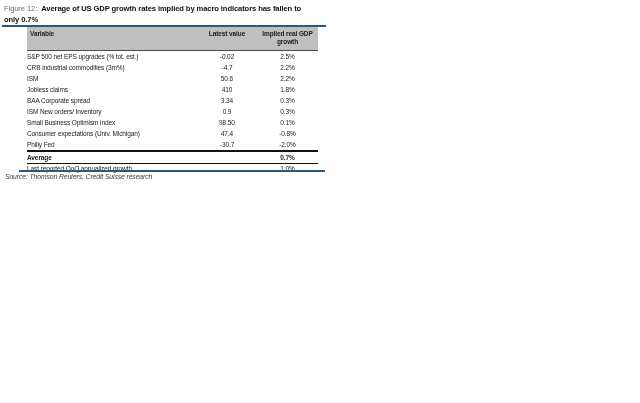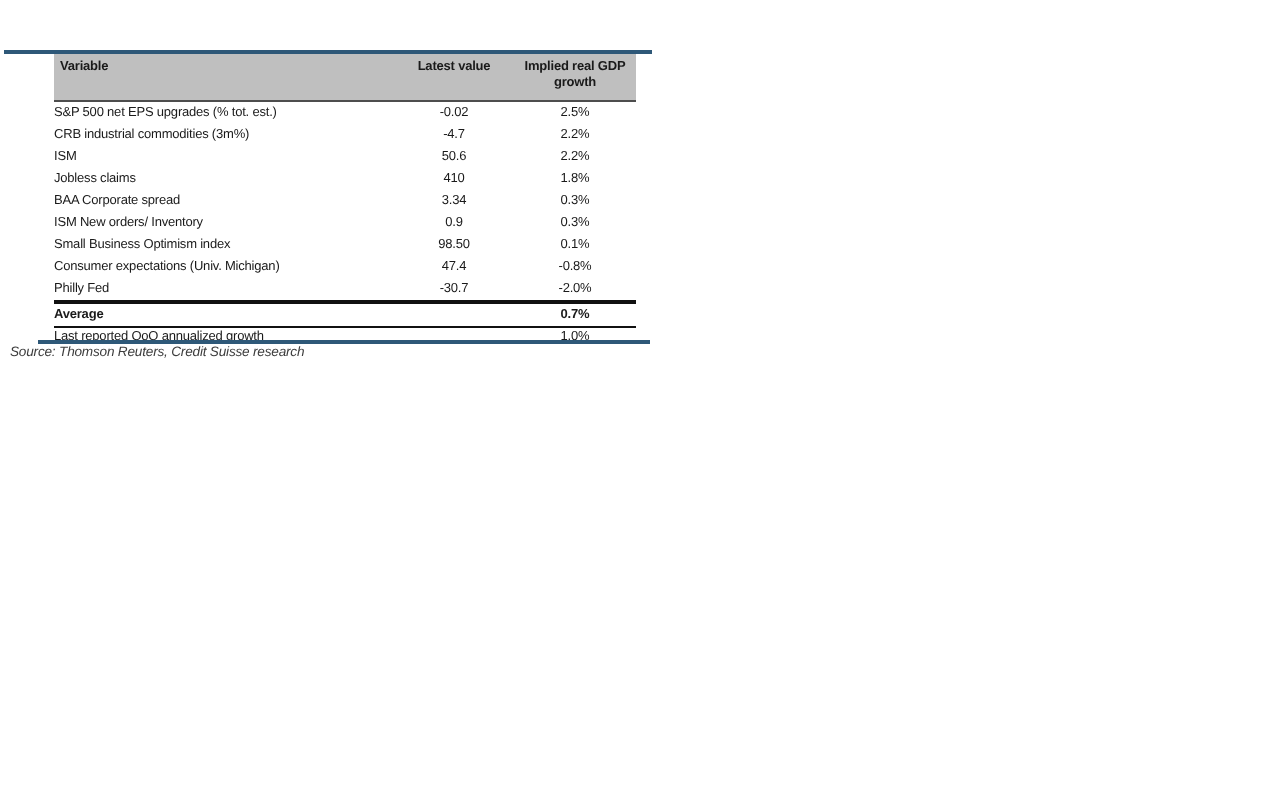--- a/index.html
+++ b/index.html
@@ -79,20 +79,27 @@
     font-style: italic;
     color: #3d3d3d;
     letter-spacing: -0.1px;
   }
 </style>
 </head>
 <body>
 
 <div class="canvas">
 
+  <div class="fig-title">
+    <div>
+      <span class="fig-label">Figure 12:</span>
+      <span class="t-bold">Average of US GDP growth rates implied by macro indicators has fallen to</span>
+    </div>
+    <div class="t-bold">only 0.7%</div>
+  </div>
 
   <div class="rule rule-top"></div>
 
   <table class="tbl">
     <colgroup>
       <col style="width:170px">
       <col style="width:60px">
       <col style="width:61px">
     </colgroup>
     <thead>

